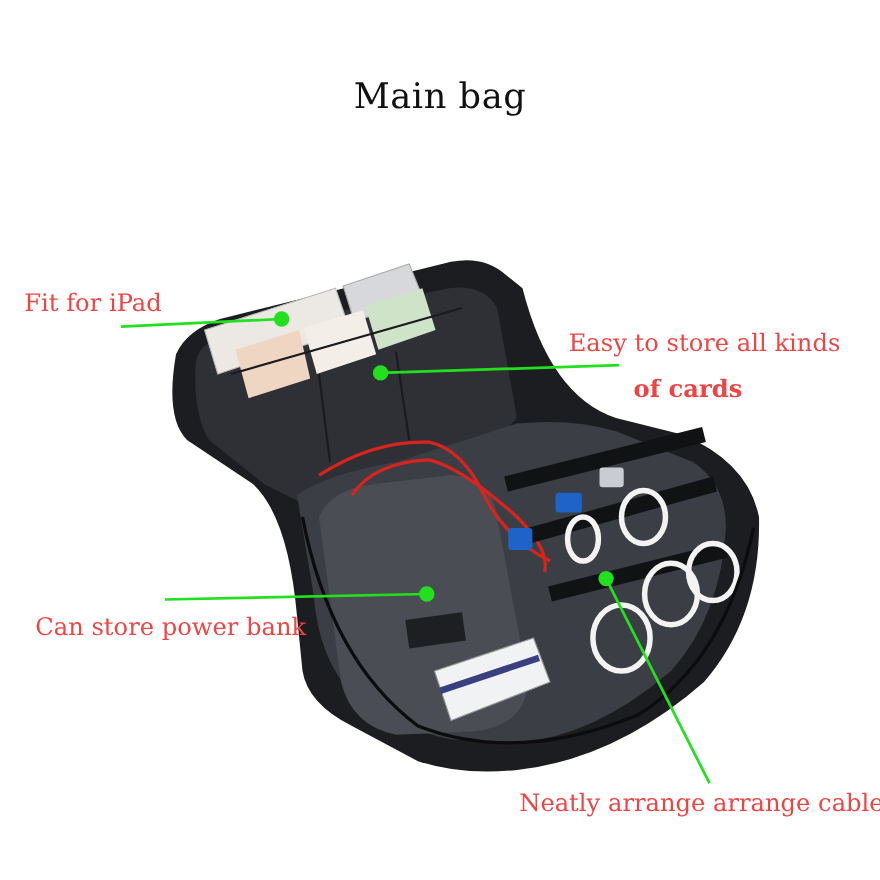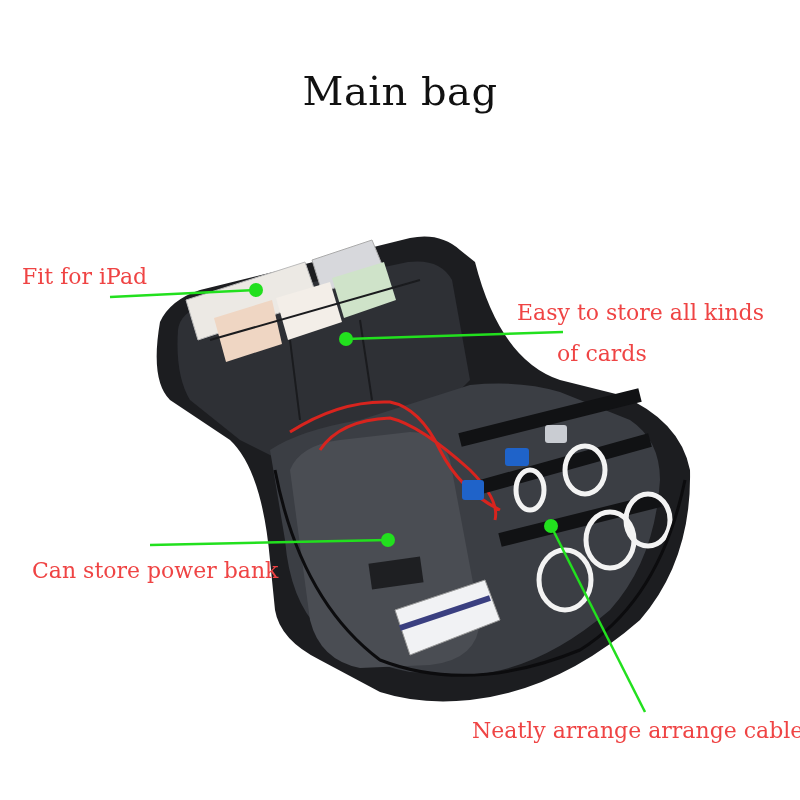--- a/index.html
+++ b/index.html
@@ -1,17 +1,17 @@
 <!DOCTYPE html>
 <html><head>
 <meta charset="utf-8">
 <style>
   html, body { margin: 0; padding: 0; background: #ffffff; }
   body { width: 800px; height: 800px; position: relative; overflow: hidden; font-family: "DejaVu Serif", "Liberation Serif", serif; }
-  .title { position: absolute; left: 0; width: 800px; top: 68px; text-align: center; font-size: 40px; color: #111; letter-spacing: 0.5px; }
+  .title { position: absolute; left: 0; width: 800px; top: 68px; text-align: center; font-size: 32px; color: #111; letter-spacing: 0.5px; }
   .label { position: absolute; color: #ef4444; font-size: 22px; white-space: nowrap; }
   #scene { position: absolute; left: 0; top: 0; width: 800px; height: 800px; }
 </style>
 </head>
 <body>
 
 <div class="title">Main bag</div>
 
 <svg id="scene" viewBox="0 0 800 800" xmlns="http://www.w3.org/2000/svg">
 
@@ -74,15 +74,15 @@
   <g fill="#22e01e">
     <circle cx="256" cy="290" r="7"></circle>
     <circle cx="346" cy="339" r="7"></circle>
     <circle cx="388" cy="540" r="7"></circle>
     <circle cx="551" cy="526" r="7"></circle>
   </g>
 </svg>
 
 <div class="label" style="left:22px; top:264px;">Fit for iPad</div>
 <div class="label" style="left:517px; top:300px;">Easy to store all kinds</div>
-<div class="label" style="left:557px; top:341px;">of cards</div>
+<div class="label" style="left:576px; top:341px;font-weight:bold;">of cards</div>
 <div class="label" style="left:32px; top:558px;">Can store power bank</div>
 <div class="label" style="left:472px; top:718px;">Neatly arrange arrange cable</div>
 
 </body></html>

